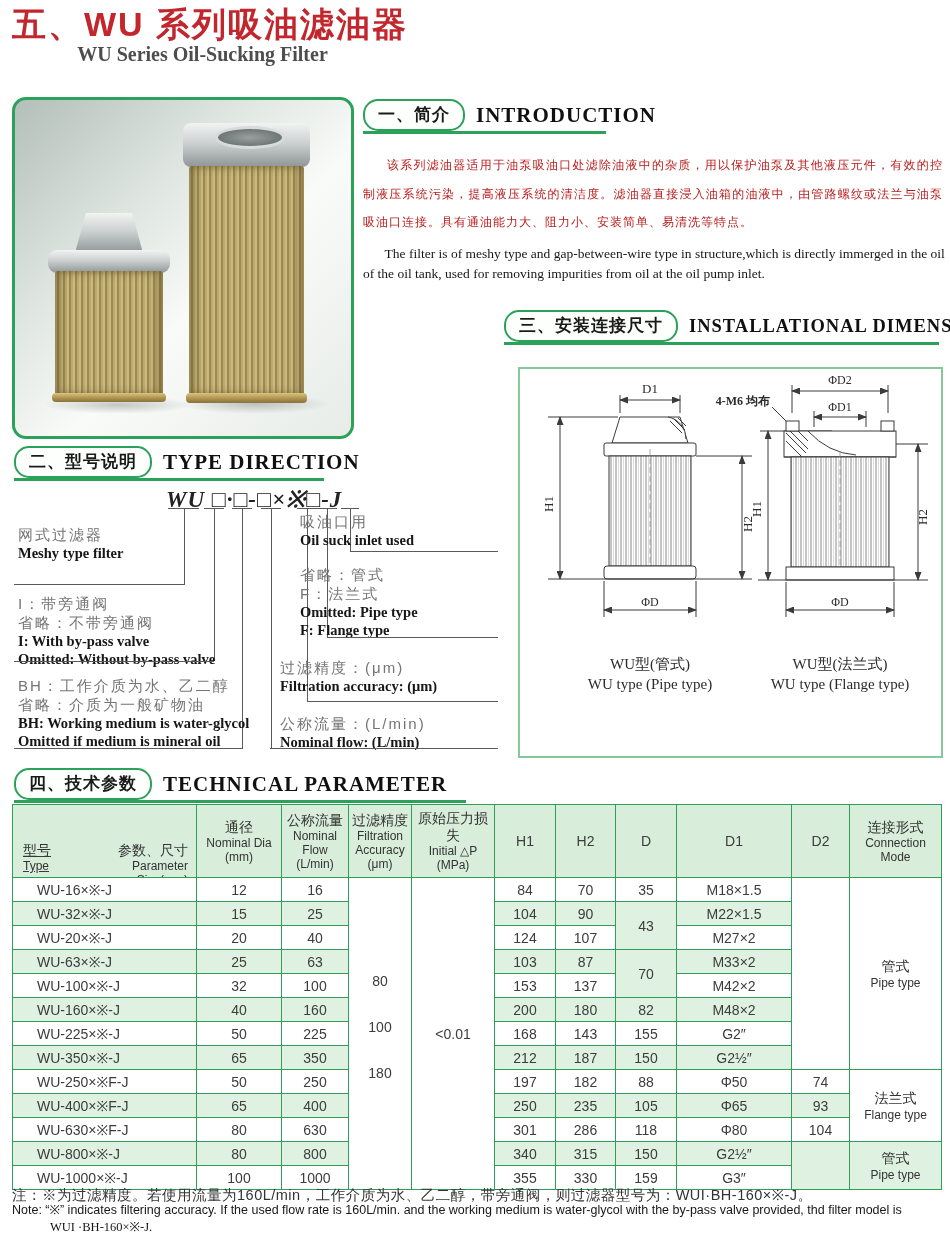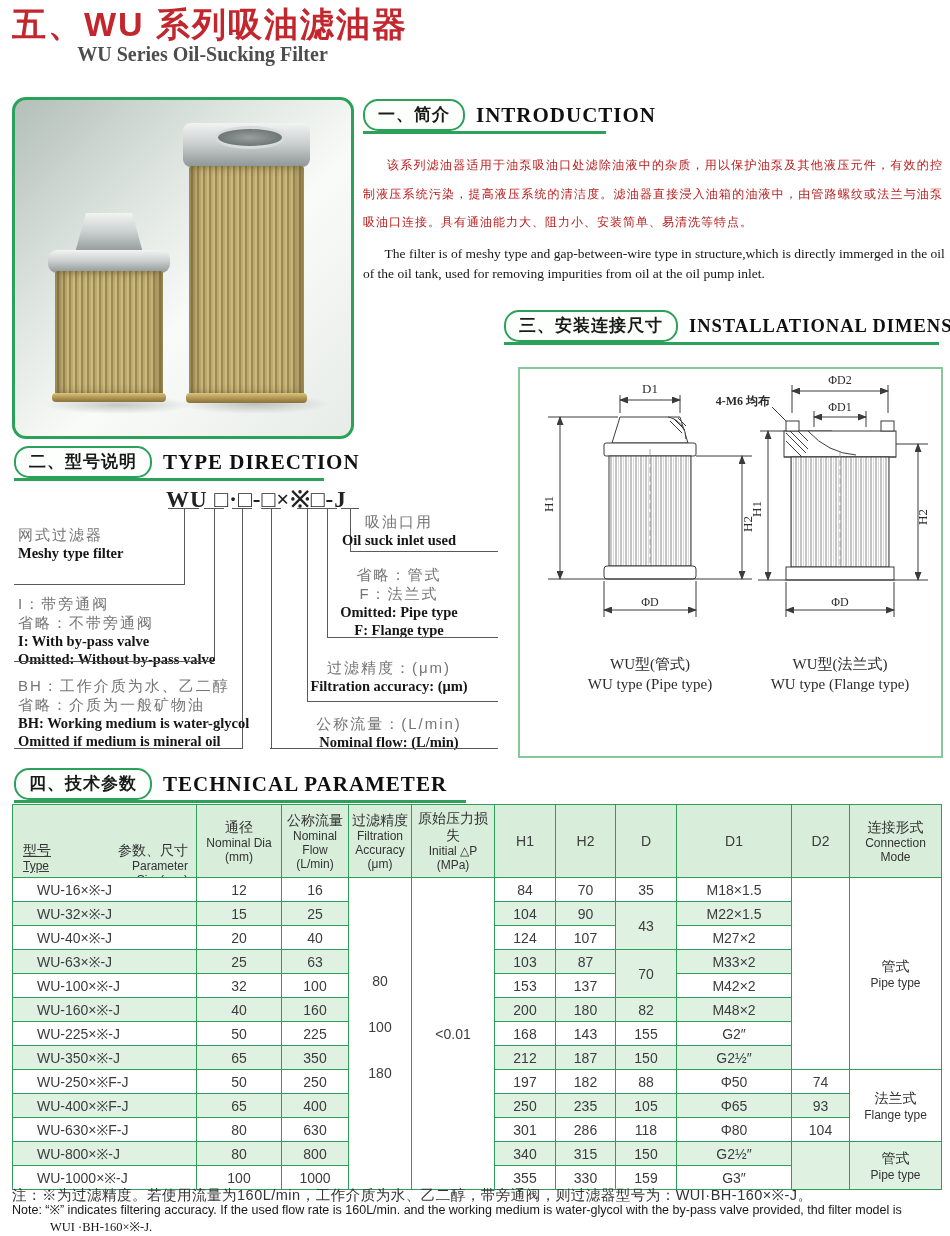--- a/index.html
+++ b/index.html
@@ -28,25 +28,25 @@
   
   .photo{left:12px;top:97px;width:336px;height:336px;border:3px solid #2ba15a;border-radius:14px;
          background:linear-gradient(135deg,#b3bfb8 0%,#dde4df 32%,#f9fbf9 58%,#e7ece8 100%);overflow:hidden;}
   .pleats{background:repeating-linear-gradient(90deg,#cbba80 0 2px,#9d8a52 2px 4px,#bcaa6e 4px 6px);
           box-shadow:inset 6px 0 8px rgba(90,75,35,.45), inset -6px 0 8px rgba(90,75,35,.45);}
   .metal{background:linear-gradient(180deg,#f2f3f3 0%,#cdd1d1 45%,#8f9697 100%);}
   .gold{background:linear-gradient(180deg,#d9c47d 0%,#a98f4e 60%,#8a713a 100%);}
   .fshadow{position:absolute;background:radial-gradient(ellipse at center,rgba(55,65,60,.28),transparent 70%);}
 
   
-  .code-line{font-family:"Liberation Serif",serif;font-weight:600;font-size:23px;color:#222;letter-spacing:1px;white-space:nowrap;}
+  .code-line{font-family:"Liberation Serif",serif;font-weight:600;font-size:23px;color:#222;letter-spacing:1px;white-space:nowrap;font-style:italic;}
   .dline{position:absolute;background:#5a5a5a;}
   .cn-label{font-size:15px;line-height:19px;color:#757575;letter-spacing:2px;white-space:nowrap;}
   .en-label{font-family:"Liberation Serif",serif;font-weight:600;font-size:14.5px;line-height:18px;color:#161616;white-space:nowrap;}
-  .lab-right{text-align:center;}
+  .lab-right{text-align:left;}
 
   
   .draw-panel{left:518px;top:367px;width:421px;height:387px;border:2px solid #86c79b;background:#fff;}
 
   
   .tech-table{position:absolute;left:12px;top:804px;border-collapse:collapse;table-layout:fixed;width:929px;}
   .tech-table td,.tech-table th{border:1px solid #2f9e58;text-align:center;vertical-align:middle;
       padding:0;font-size:14px;color:#3c3c3c;height:23px;overflow:hidden;font-weight:normal;}
   .tech-table thead th{background:#d8edda;height:72px;}
   .hcn{font-size:14px;line-height:17px;color:#333;}
@@ -347,21 +347,21 @@
       <tr class="alt">
         <td class="model-cell">WU-32×※-J</td>
         <td>15</td>
         <td>25</td>
         <td>104</td>
         <td>90</td>
         <td class="white" rowspan="2">43</td>
         <td>M22×1.5</td>
       </tr>
       <tr>
-        <td class="model-cell">WU-40×※-J</td>
+        <td class="model-cell">WU-20×※-J</td>
         <td>20</td>
         <td>40</td>
         <td>124</td>
         <td>107</td>
         <td>M27×2</td>
       </tr>
       <tr class="alt">
         <td class="model-cell">WU-63×※-J</td>
         <td>25</td>
         <td>63</td>

